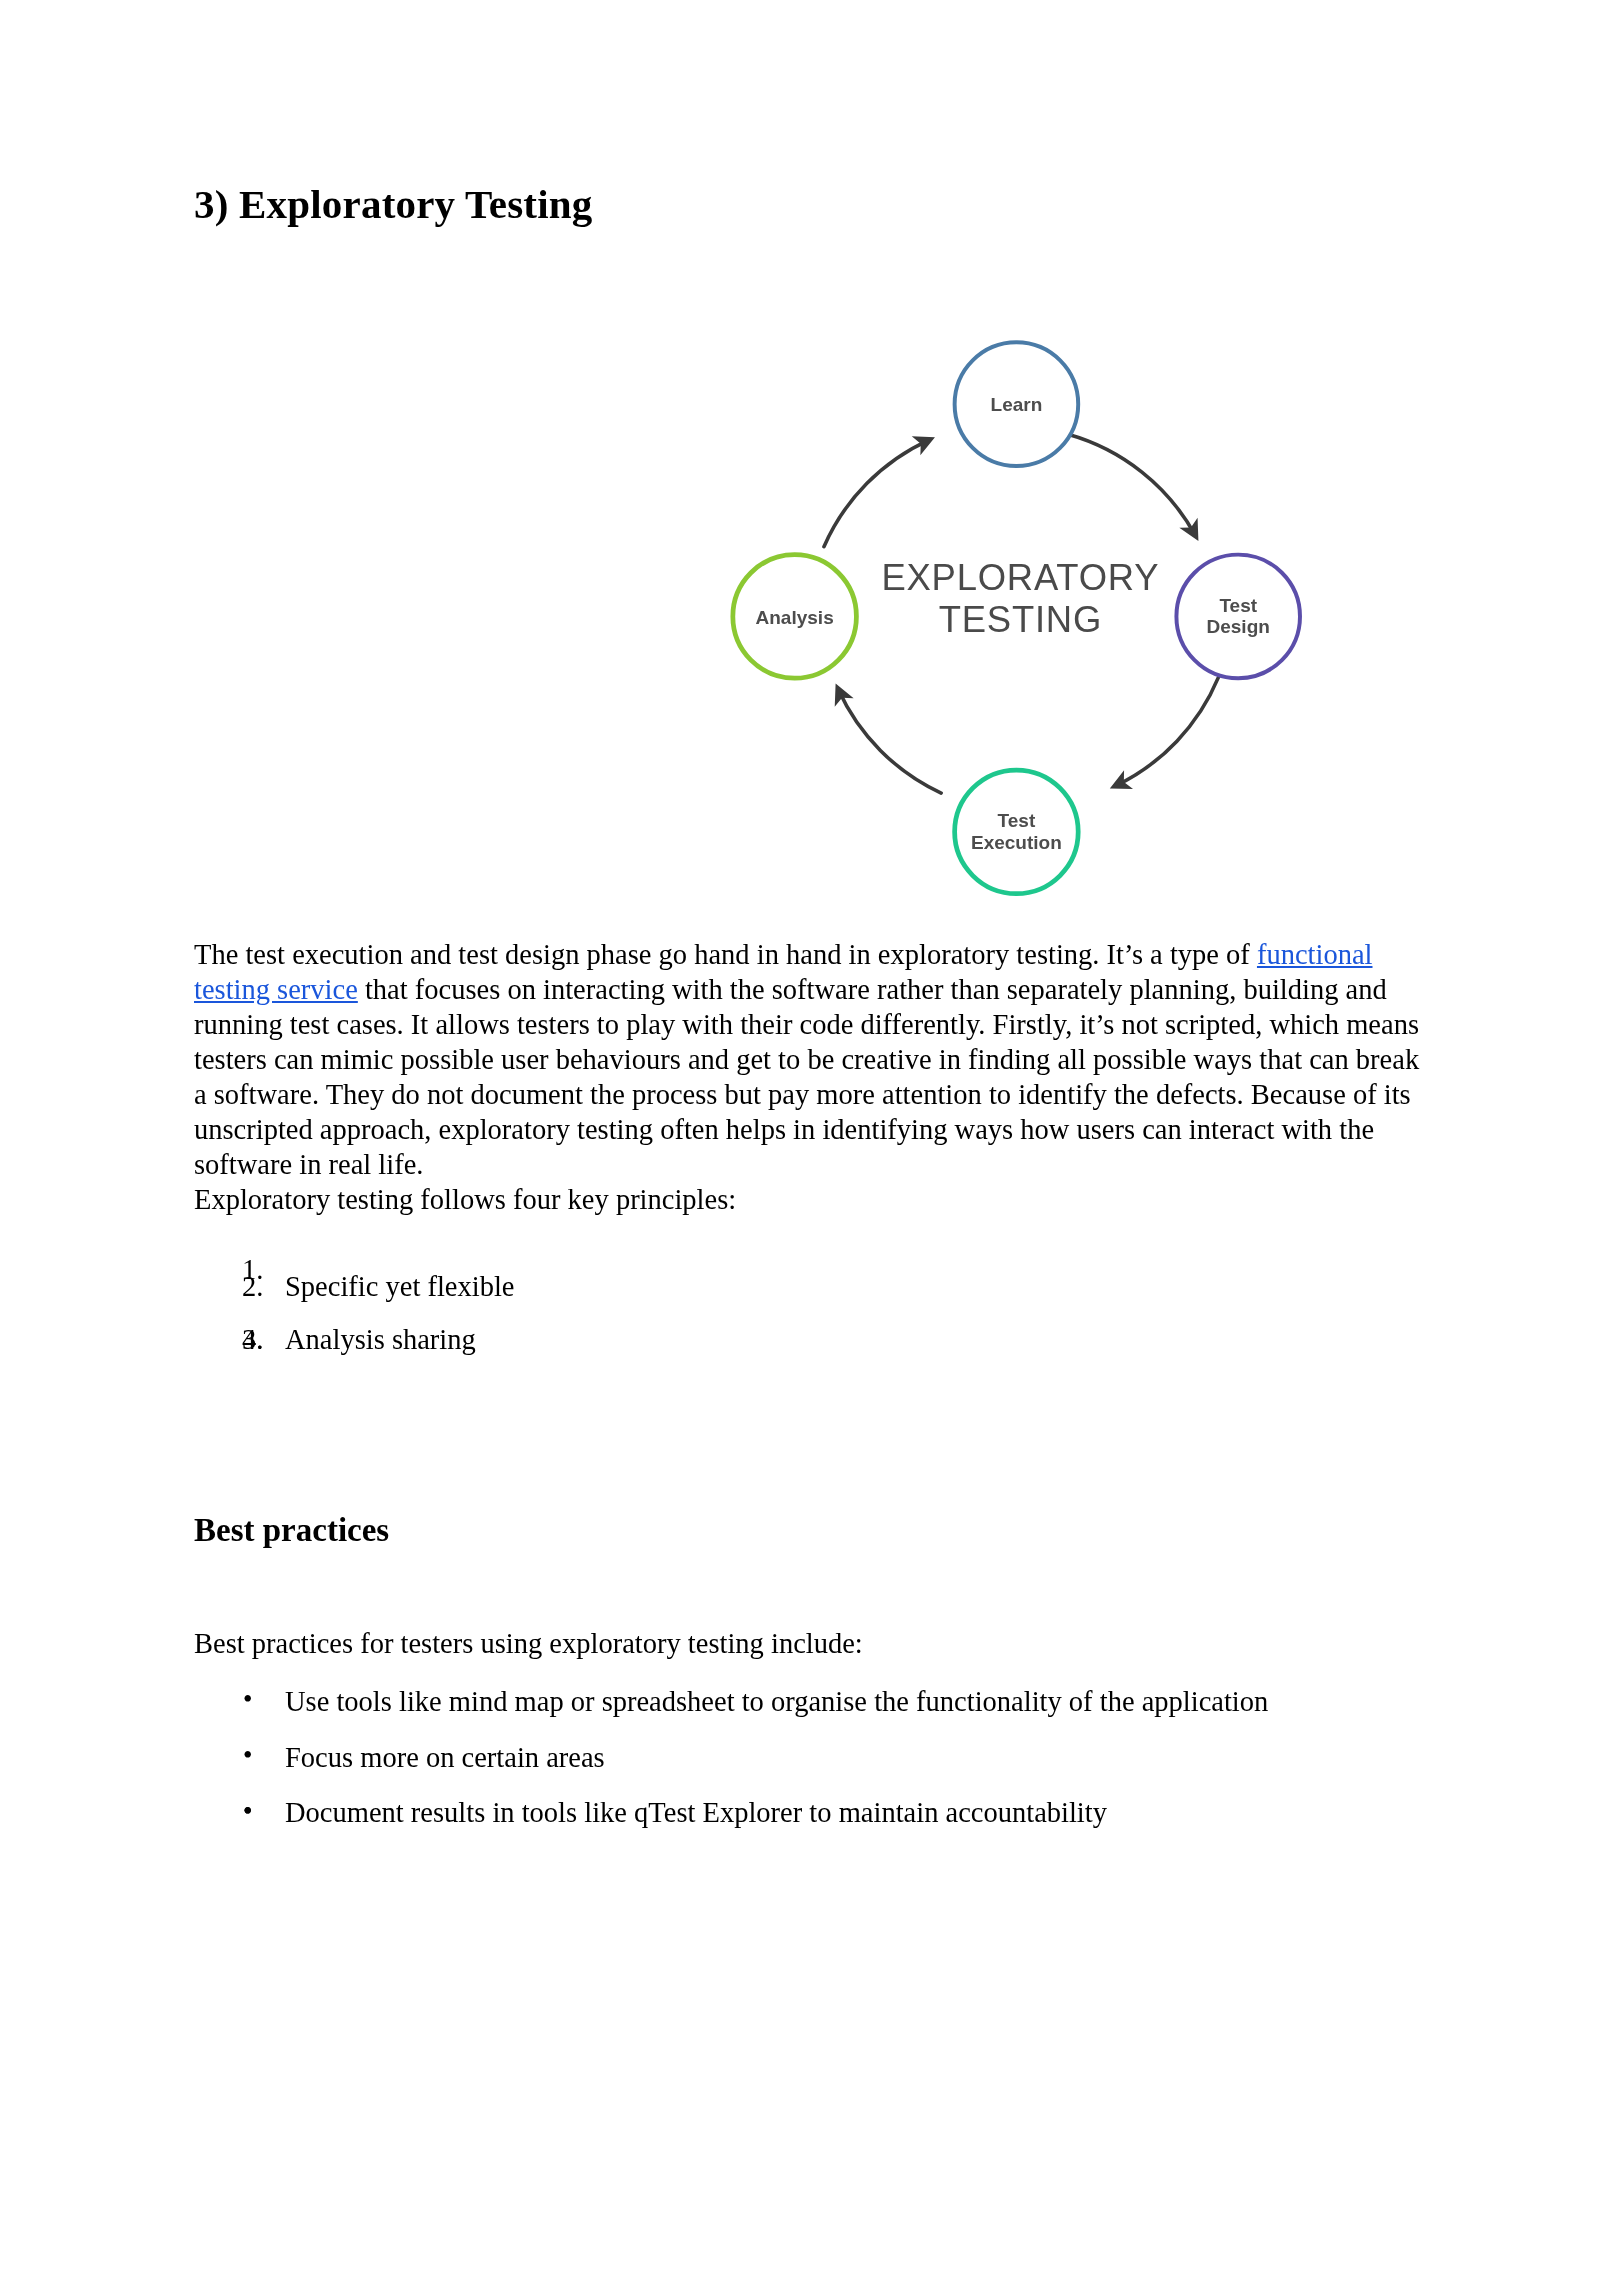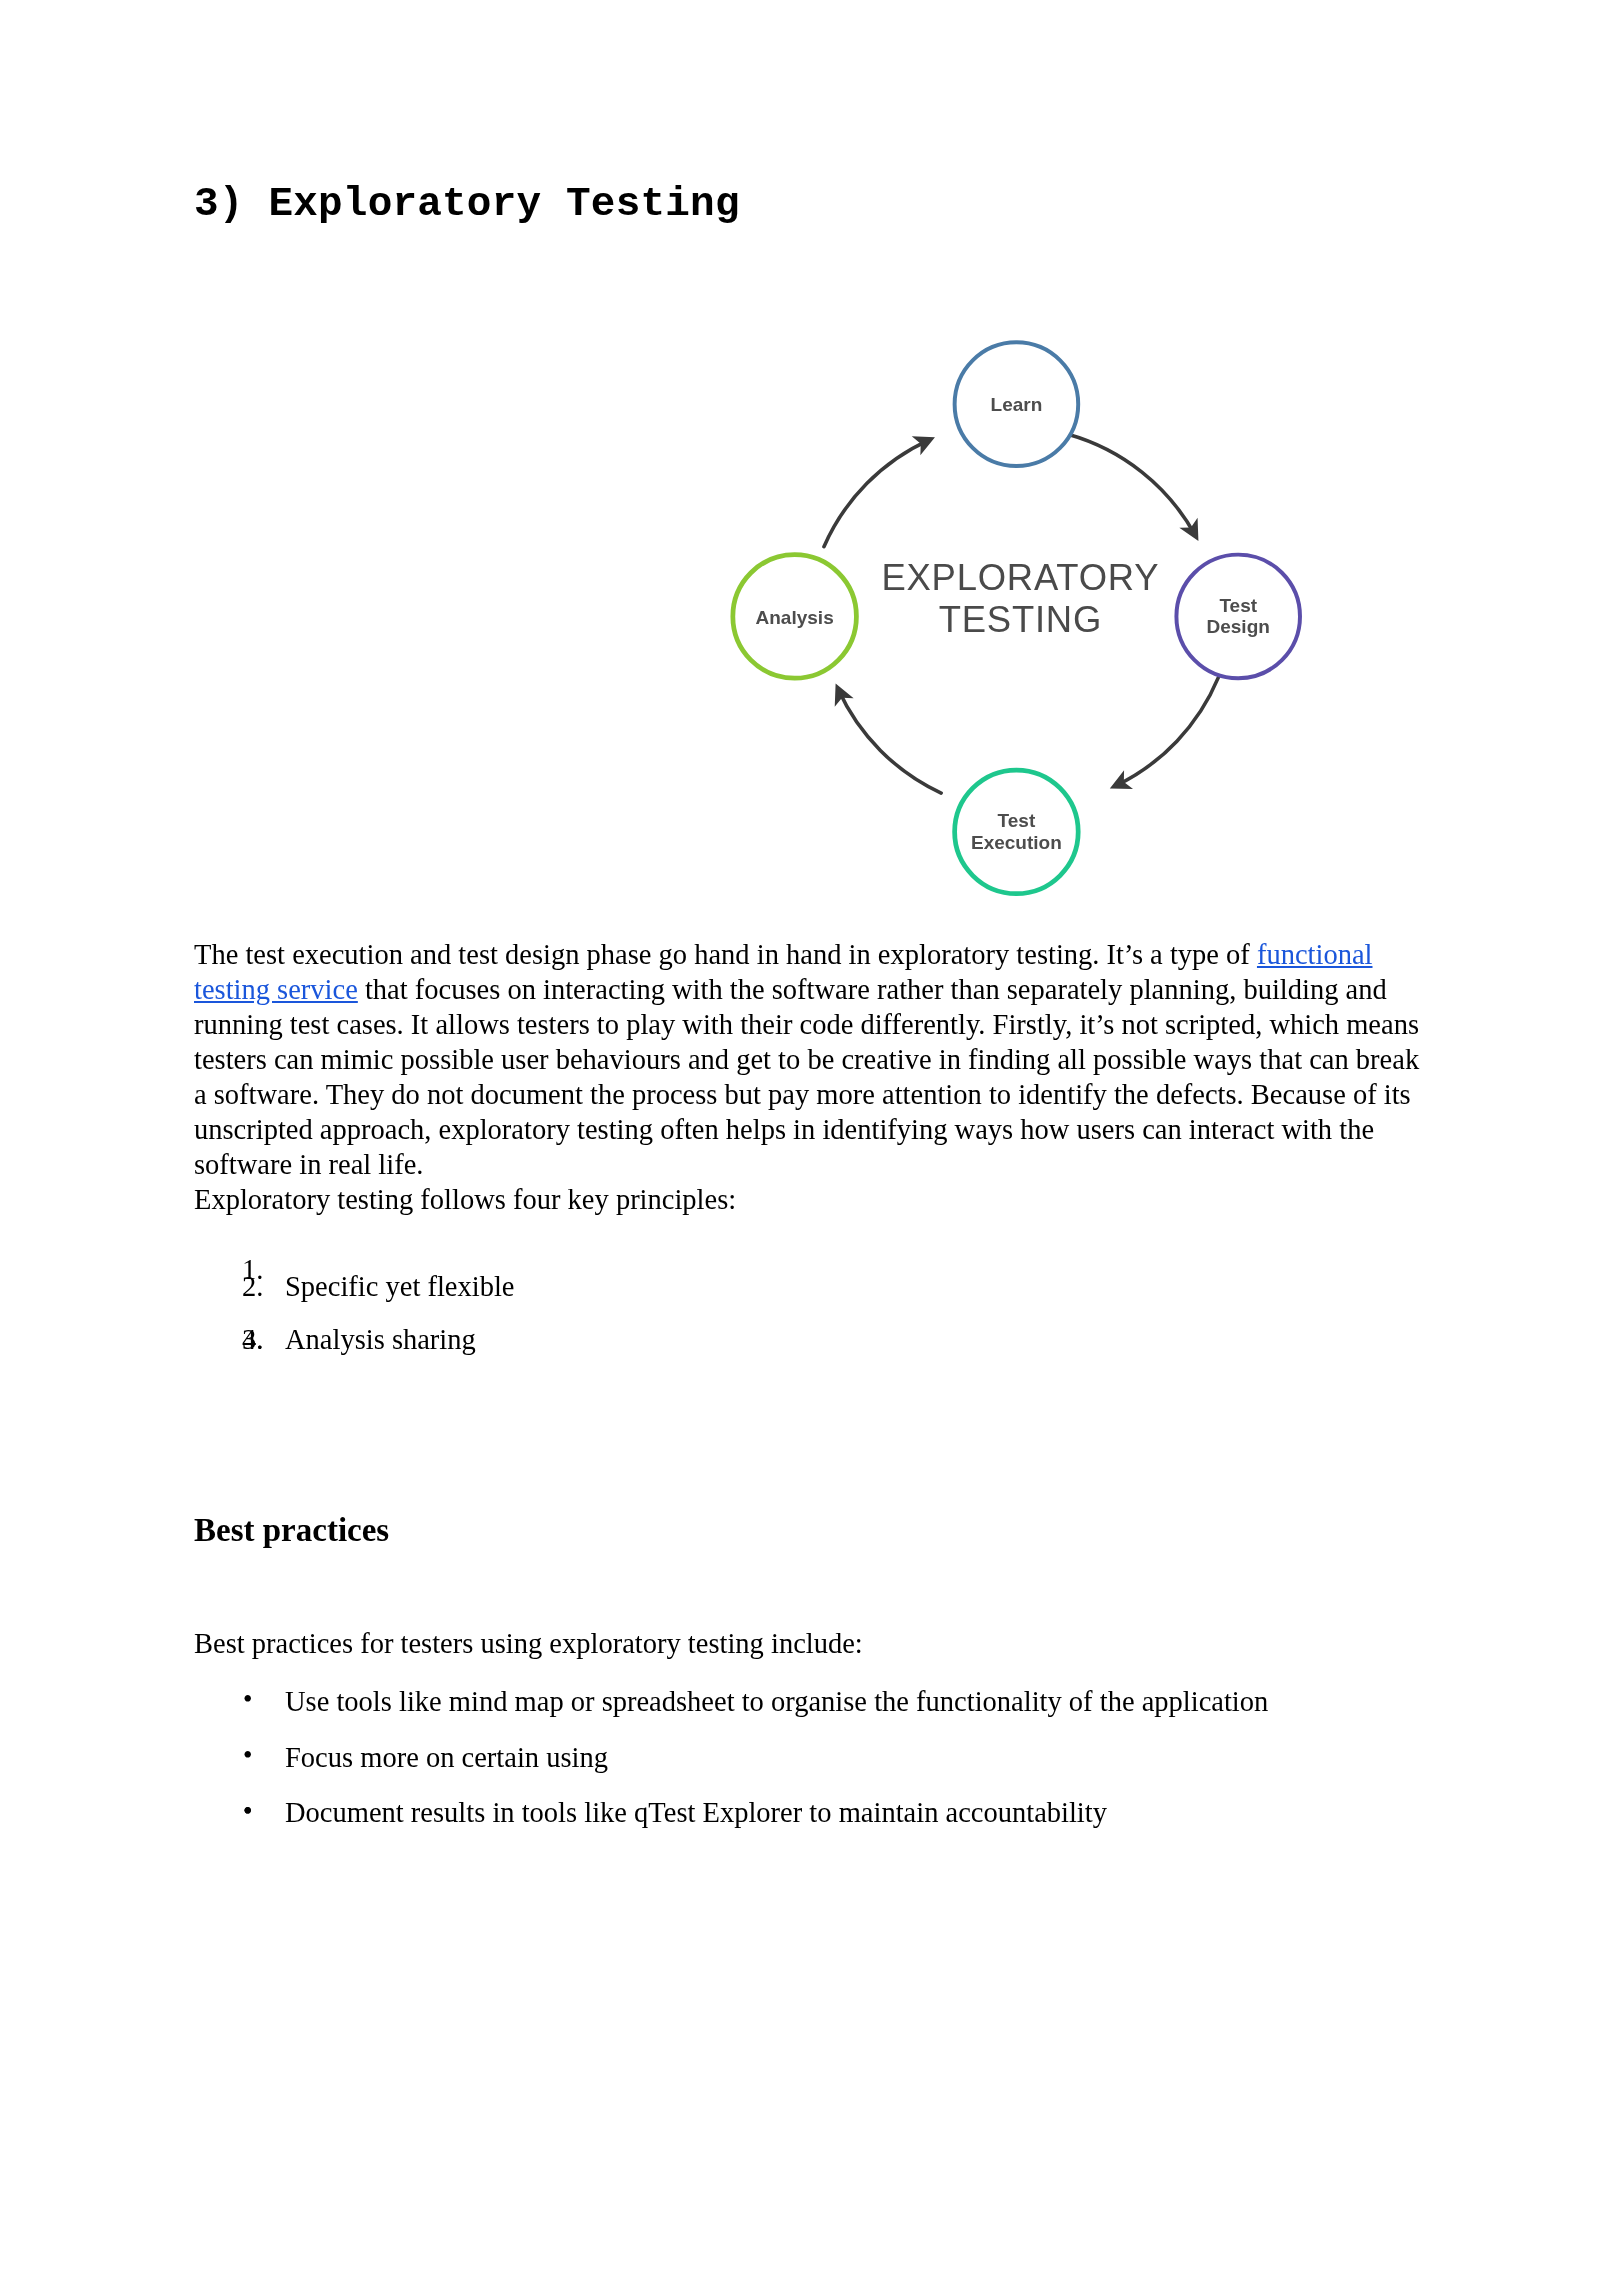--- a/index.html
+++ b/index.html
@@ -26,21 +26,21 @@
 
   .content {
     position: absolute;
     left: 194px;
     top: 0;
     width: 1227px;
   }
 
   
   h1.doc-title {
-    font-family: Liberation Mono, monospace;
+    font-family: Liberation Serif, serif;
     font-size: 41px;
     font-weight: bold;
     letter-spacing: 0.2px;
     margin: 0;
     padding: 0;
     line-height: 1.1;
     position: absolute;
     top: 182px;
     left: 0;
     white-space: nowrap;
@@ -241,21 +241,21 @@
 
     <p class="bp-intro">Best practices for testers using exploratory testing include:</p>
 
     <ul class="bullet-list">
       <li>
         <span class="bullet-dot">•</span>
         <span>Use tools like mind map or spreadsheet to organise the functionality of the application</span>
       </li>
       <li>
         <span class="bullet-dot">•</span>
-        <span>Focus more on certain using</span>
+        <span>Focus more on certain areas</span>
       </li>
       <li>
         <span class="bullet-dot">•</span>
       </li>
       <li>
         <span class="bullet-dot">•</span>
         <span>Document results in tools like qTest Explorer to maintain accountability</span>
       </li>
     </ul>
 

